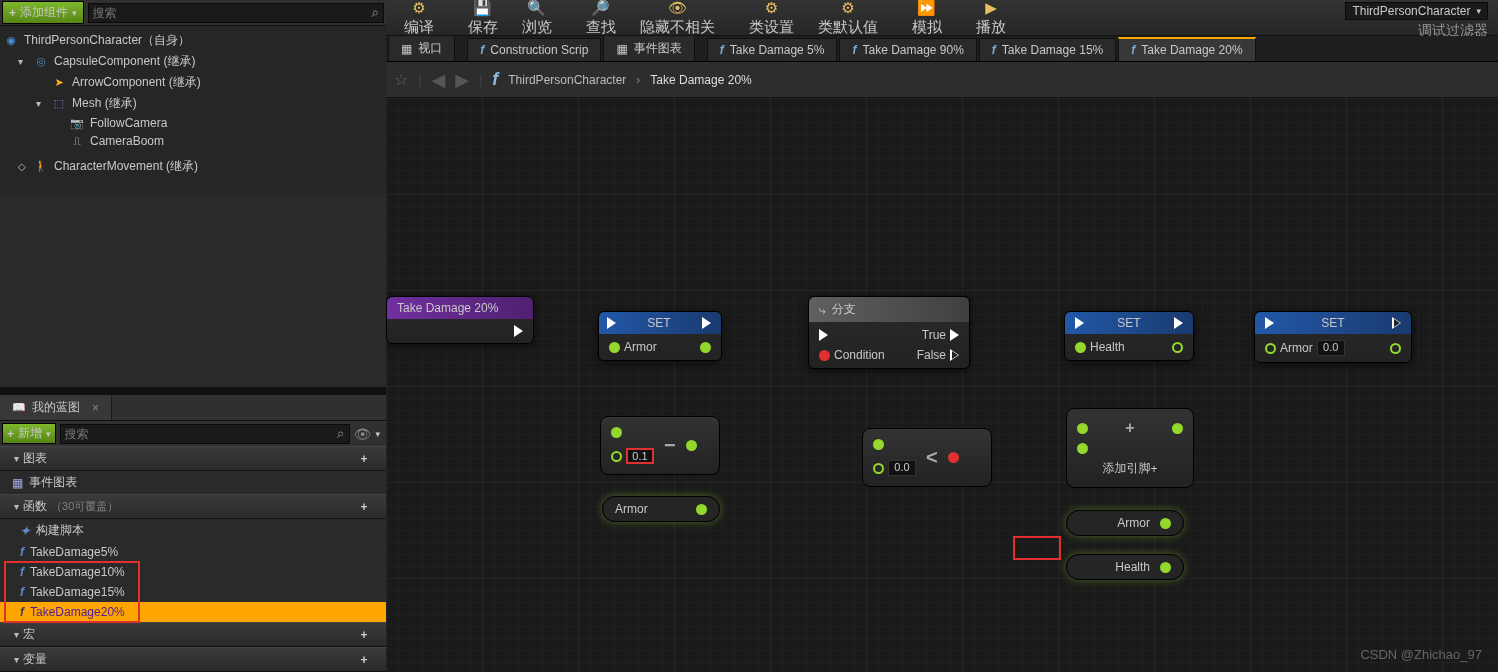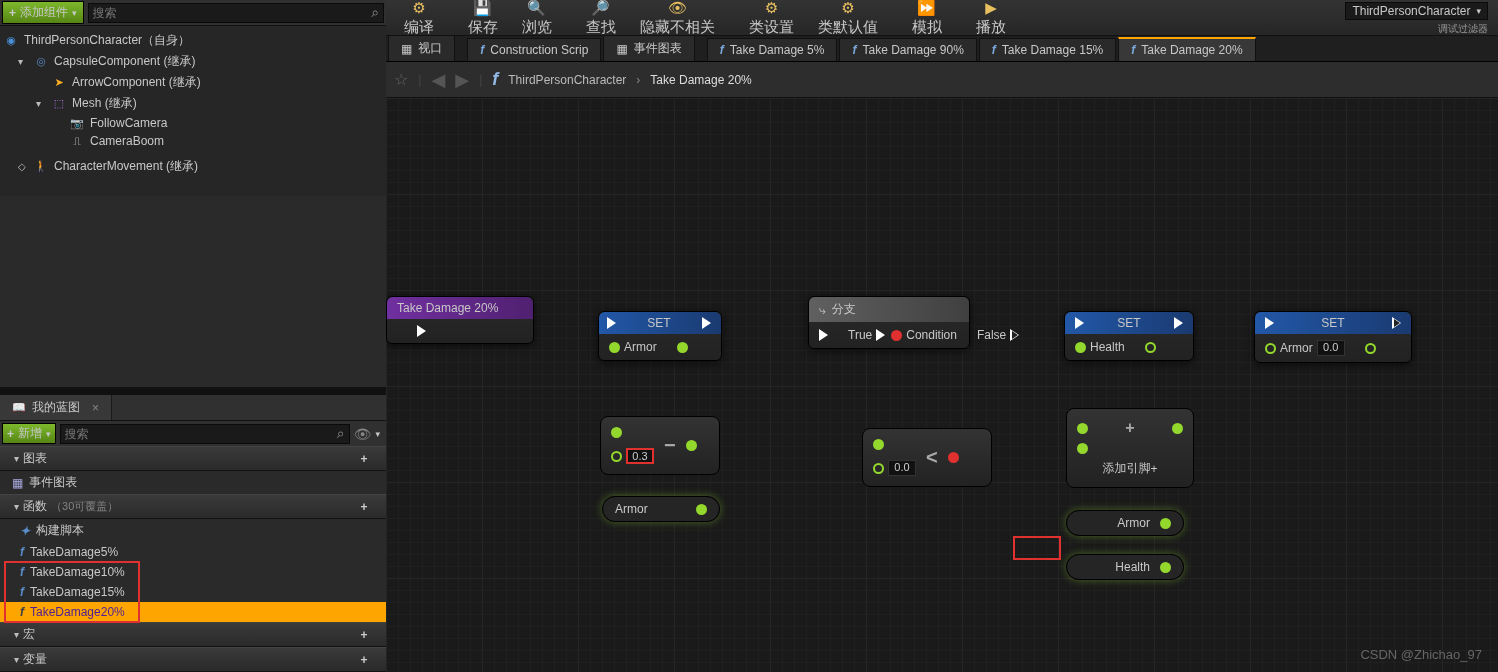--- a/index.html
+++ b/index.html
@@ -56,21 +56,21 @@
 .crumb .sep{color:#888}
 .crumb .f{font-style:italic;color:#92b8e4;font-size:18px;font-weight:bold}
 .crumb .c1{color:#bbb}.crumb .c2{color:#ddd}
 .graph{flex:1;position:relative;background:#1a1a1a;overflow:hidden}
 .grid{position:absolute;inset:0;background-image:linear-gradient(#252525 1px,transparent 1px),linear-gradient(90deg,#252525 1px,transparent 1px),linear-gradient(#202020 1px,transparent 1px),linear-gradient(90deg,#202020 1px,transparent 1px);background-size:96px 96px,96px 96px,12px 12px,12px 12px}
 .node{position:absolute;background:linear-gradient(#2a2a2a,#222);border:1px solid #000;border-radius:6px;box-shadow:0 2px 8px rgba(0,0,0,.6)}
 .node-hdr{border-radius:6px 6px 0 0;padding:4px 10px;font-size:12px;color:#fff;display:flex;align-items:center;gap:6px}
 .hdr-purple{background:linear-gradient(90deg,#7030a0,#502070)}
 .hdr-blue{background:linear-gradient(90deg,#2258a8,#1a3a70)}
 .hdr-grey{background:linear-gradient(90deg,#606060,#404040)}
-.node-body{padding:6px 10px;display:flex;flex-direction:row;gap:6px}
+.node-body{padding:6px 10px;display:flex;flex-direction:column;gap:6px}
 .pin-row{display:flex;align-items:center;justify-content:space-between;gap:20px}
 .pin{display:flex;align-items:center;gap:4px;font-size:11px}
 .exec-pin{width:0;height:0;border-top:6px solid transparent;border-bottom:6px solid transparent;border-left:9px solid #fff}
 .exec-pin.hollow{border-left-color:transparent;position:relative}
 .exec-pin.hollow::before{content:"";position:absolute;left:-9px;top:-6px;width:0;height:0;border-top:6px solid transparent;border-bottom:6px solid transparent;border-left:9px solid #fff}
 .exec-pin.hollow::after{content:"";position:absolute;left:-7px;top:-4px;width:0;height:0;border-top:4px solid transparent;border-bottom:4px solid transparent;border-left:6px solid #222}
 .data-pin{width:11px;height:11px;border-radius:50%;border:2px solid}
 .data-pin.green{border-color:#94d82d}.data-pin.green.filled{background:#94d82d}
 .data-pin.red{border-color:#e03030}.data-pin.red.filled{background:#e03030}
 .num-input{background:#111;border:1px solid #333;padding:0 3px;width:28px;height:16px;color:#ccc;font-size:11px;text-align:center}
@@ -247,21 +247,21 @@
     <div class="tb-sep"></div>
     <div class="tb-btn">
         <span class="ico-big">▶</span>
         <span class="lbl">播放</span>
       </div>
     <div class="tb-right">
       <div class="combo">
           <span>ThirdPersonCharacter</span>
           <span class="caret">▾</span>
         </div>
-      <span style="font-size:10px;color:#999">调试过滤器</span>
+      <span style="font-size:14px;color:#999">调试过滤器</span>
     </div>
   </div>
 
   <div class="tabs-bar">
     <div class="tab">
         <span>▦</span>
         <span>视口</span>
       </div>
     <div class="tb-sep"></div>
     <div class="tab">
@@ -399,21 +399,21 @@
       </div>
     </div>
 
     <div class="math-node" style="position:absolute;left:214px;top:318px;width:120px">
       <div class="math-col">
         <div class="pin">
             <span class="data-pin green filled"></span>
           </div>
         <div class="pin">
             <span class="data-pin green"></span>
-            <span class="num-input" style="border:2px solid #e03030">0.3</span>
+            <span class="num-input" style="border:2px solid #e03030">0.1</span>
           </div>
       </div>
       <span class="math-op">−</span>
       <div class="pin">
           <span class="data-pin green filled"></span>
         </div>
     </div>
     <div class="red-box" style="left:627px;top:438px;width:48px;height:24px"></div>
 
     <div class="get-node glow-green" style="position:absolute;left:216px;top:398px;width:118px">

